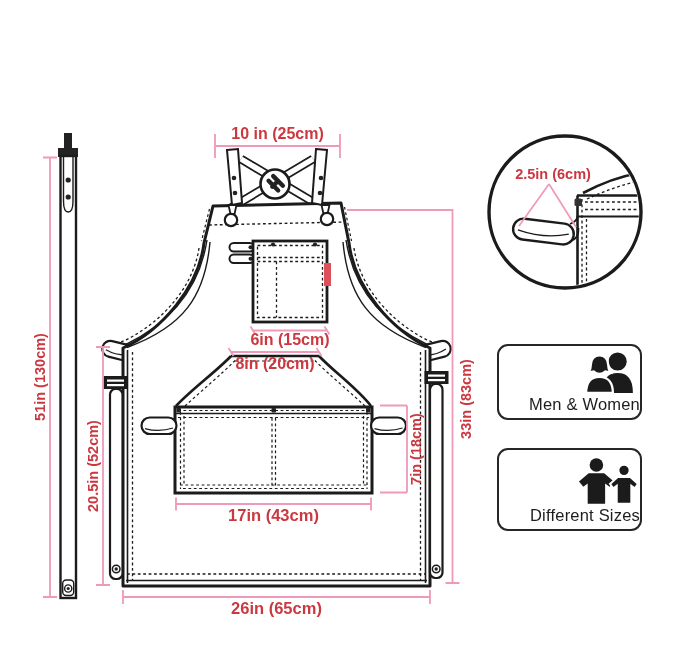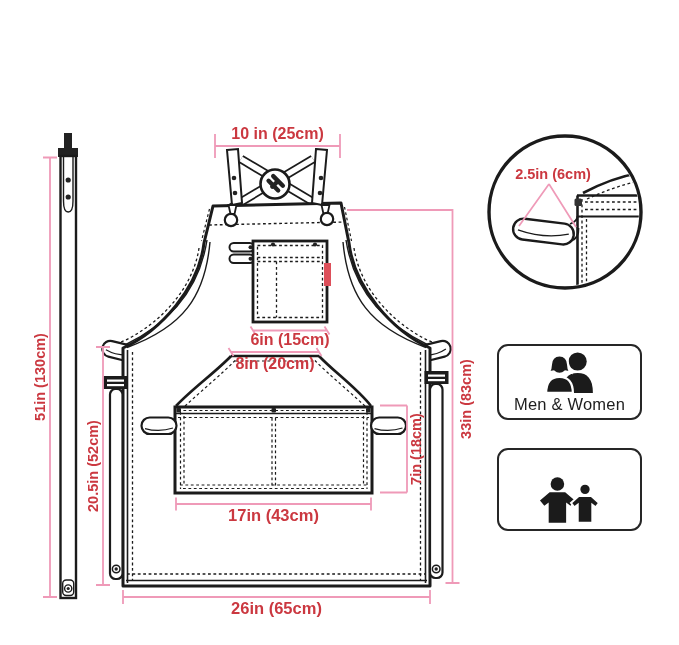--- a/index.html
+++ b/index.html
@@ -5,21 +5,21 @@
   html,body{margin:0;padding:0;background:#fff;}
   #stage{position:relative;width:679px;height:645px;overflow:hidden;background:#fff;
          font-family:"Liberation Sans",sans-serif;}
   #banner{position:absolute;left:0;top:0;width:679px;height:96px;background:#f9d6e1;
           display:flex;align-items:center;justify-content:center;}
   #banner .title{font-size:43px;font-weight:bold;color:#ffffff;letter-spacing:1px;
           text-shadow:-2px 3px 0 #4e4e4e;}
   svg.diagram{position:absolute;left:0;top:0;}
   .card{position:absolute;left:497px;width:145px;box-sizing:border-box;background:#fff;
         border:2.5px solid #262626;border-radius:11px;display:flex;flex-direction:column;
-        align-items:center;justify-content:flex-end;padding-bottom:6px;gap:3px;}
+        align-items:flex-end;justify-content:flex-end;padding-bottom:6px;gap:3px;}
   .card-label{font-size:16.5px;color:#1d1d1d;letter-spacing:.2px;line-height:1;white-space:nowrap;}
   .dimtext{font-weight:bold;fill:#cb3840;}
   .ic{display:block;}
 </style>
 </head>
 <body>
 
 <div id="stage">
 
 
@@ -255,16 +255,17 @@
     <svg class="ic" width="62" height="46" viewBox="0 0 64 47">
       <g fill="#1b1b1b">
         <circle cx="19" cy="7" r="7"></circle>
         <path d="M11,15.5 L27,15.5 L37,24 L32.5,29.5 L28,26 L28,47 L10,47 L10,26 L5.5,29.5 L1,24 Z"></path>
       </g>
       <g stroke="#fff" stroke-width="2" fill="#1b1b1b">
         <circle cx="47.5" cy="12.5" r="5.8"></circle>
         <path d="M41,19.5 L54,19.5 L62,26.5 L58.5,31 L55,28.3 L55,47 L40,47 L40,28.3 L36.5,31 L33,26.5 Z"></path>
       </g>
     </svg>
+    <div class="card-label">Different Sizes</div>
   </div>
 
 
 </div>
 
 </body></html>

